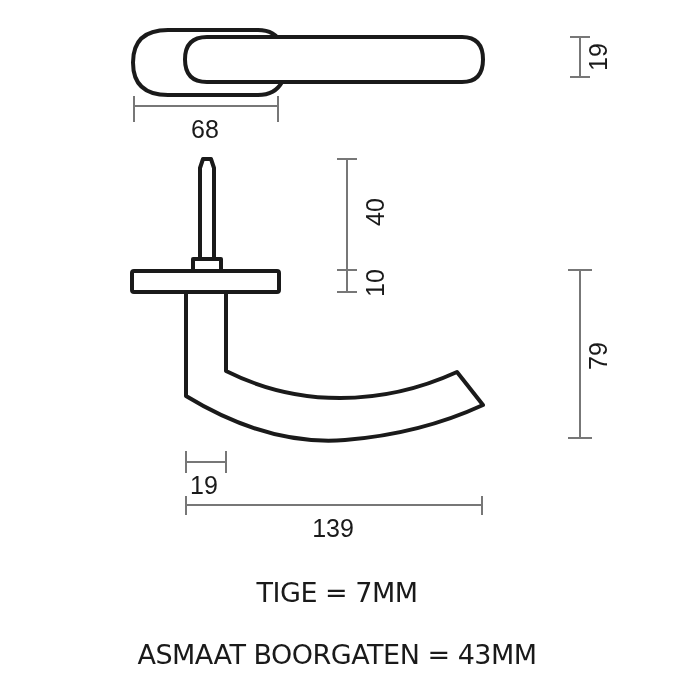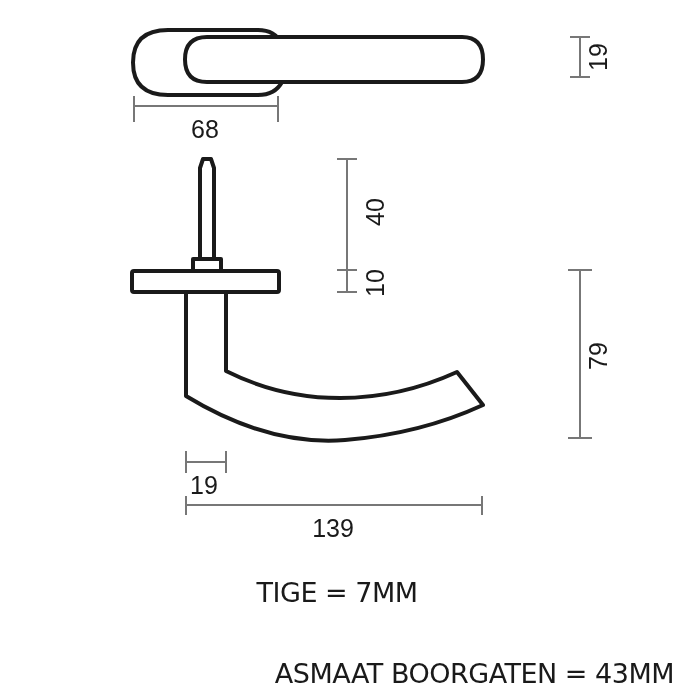--- a/index.html
+++ b/index.html
@@ -71,13 +71,13 @@
     <g>
       <line class="dim" x1="186" y1="505" x2="482" y2="505"></line>
       <line class="dim" x1="186" y1="496" x2="186" y2="515"></line>
       <line class="dim" x1="482" y1="496" x2="482" y2="515"></line>
       <text class="dim-text" x="333" y="537" text-anchor="middle">139</text>
     </g>
   </g>
 </svg>
 
 <div class="caption" style="top:577px;">TIGE = 7MM</div>
-<div class="caption" style="top:658px;text-align:right;">ASMAAT BOORGATEN = 43MM</div>
+<div class="caption" style="top:639px;">ASMAAT BOORGATEN = 43MM</div>
 
 </body></html>

